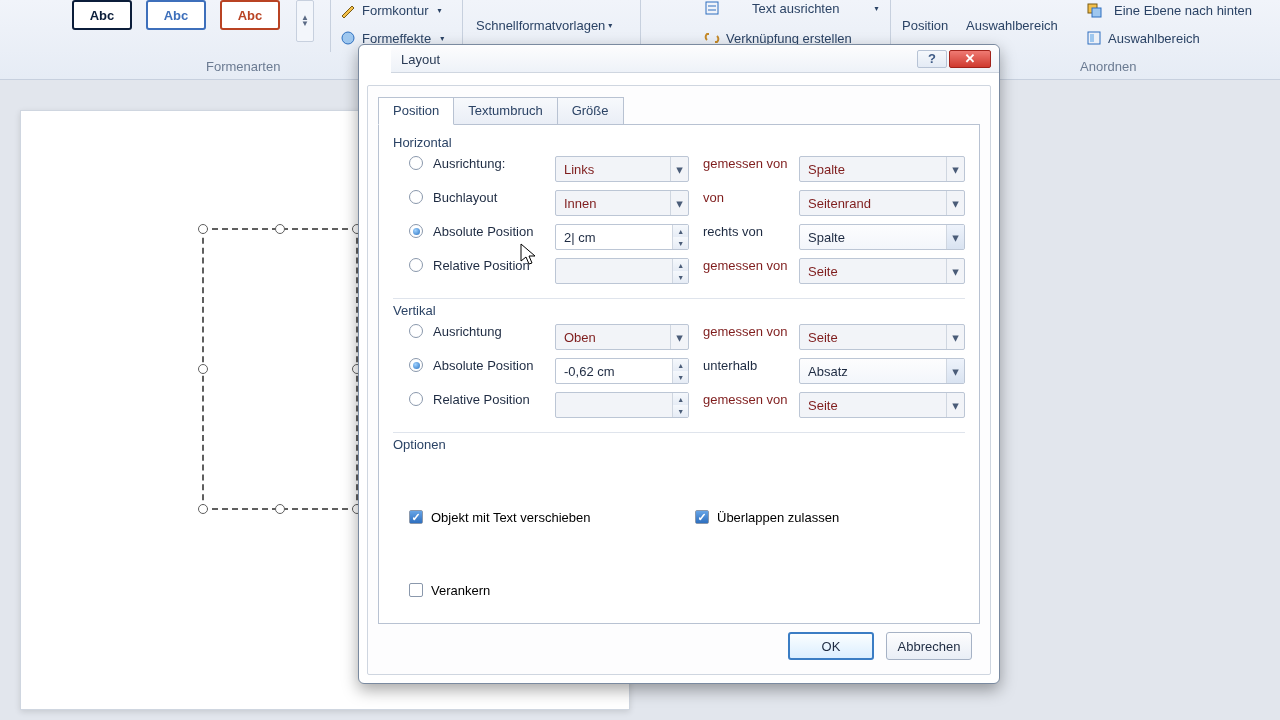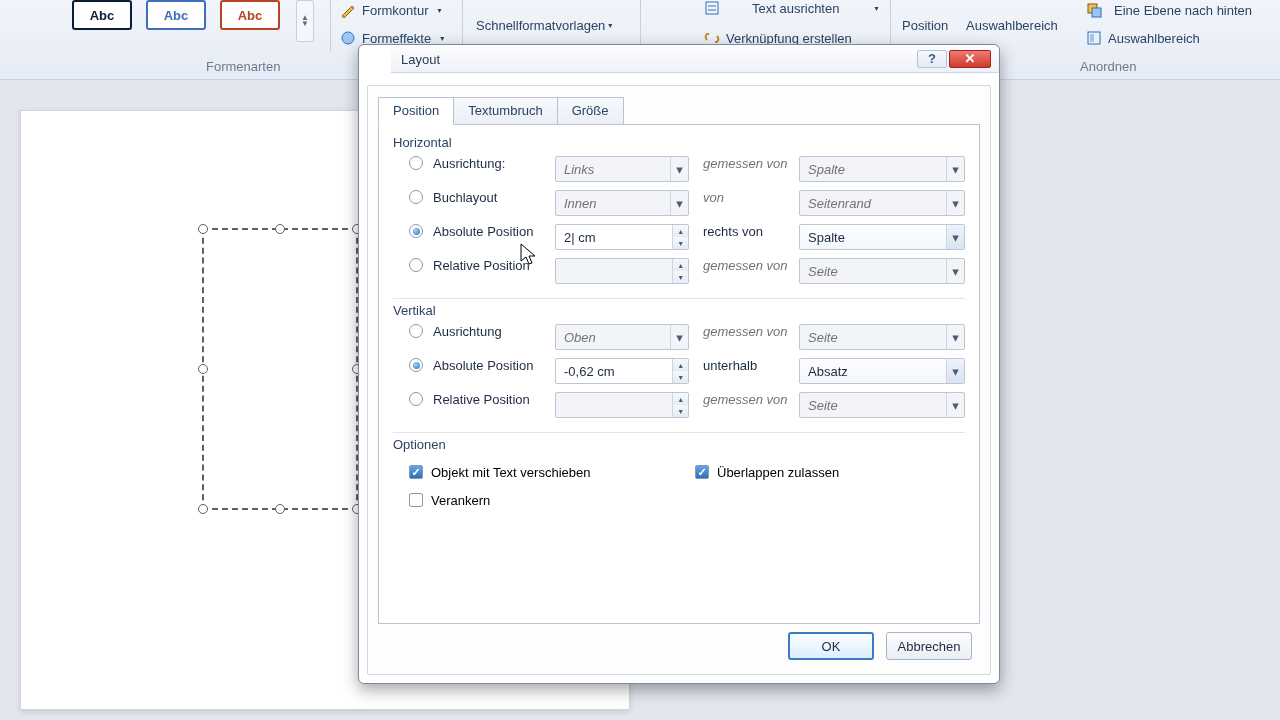--- a/index.html
+++ b/index.html
@@ -58,21 +58,21 @@
   .tab-panel{ margin:0 10px 10px 10px; border:1px solid #b8c2d2; border-top:1px solid #b8c2d2;
               background:#fff; height:500px; position:relative; padding:10px 14px;}
   .sect{ margin-bottom:6px;}
   .sect>.legend{ color:#2b4365; margin-bottom:6px; }
   .row{ display:flex; align-items:flex-start; height:34px;}
   .radio{ width:14px; height:14px; border:1px solid #8a98ac; border-radius:50%; background:#fff;
           display:inline-flex; align-items:center; justify-content:center; margin-right:10px; margin-left:16px;}
   .radio.sel::after{ content:""; display:block; width:7px; height:7px; border-radius:50%;
                      background:radial-gradient(circle at 35% 35%, #9fd2ff, #2b72c0);}
   .lbl{ width:122px; color:#1e2b42;}
-  .lbl.disabled, .mid.disabled, .combo.disabled .combo-text{ color:#737373;font-style:italic;}
+  .lbl.disabled, .mid.disabled, .combo.disabled .combo-text{ color:#7f1d1d;}
   .combo{ width:134px; height:26px; border:1px solid #bcc6d5; background:linear-gradient(#fdfdfe,#f3f6fb);
           display:flex; align-items:center; border-radius:2px;}
   .combo .combo-text{ flex:1; padding:0 8px; color:#1e2b42;}
   .combo .arrow{ width:18px; height:100%; border-left:1px solid #cfd6e0;
                  display:flex; align-items:center; justify-content:center; color:#4a5c78;}
   .combo.disabled{ background:#f2f4f8; color:#9aa4b4;}
   .combo.enabled .arrow{ background:linear-gradient(#eef3fb,#d9e3f1);}
   .spin{ width:134px; height:26px; border:1px solid #bcc6d5; display:flex; border-radius:2px; background:#fff;}
   .spin input{ border:none; outline:none; width:100%; padding:0 8px; background:transparent; color:#1e2b42;}
   .spin .sp-btns{ width:18px; display:flex; flex-direction:column; border-left:1px solid #cfd6e0;}
@@ -83,21 +83,21 @@
   .mid{ width:110px; padding-left:14px; color:#1e2b42;}
   .combo2{ width:166px;}
   .hr{ border:none; border-top:1px solid #dfe4ec; margin:2px 0 4px 0;}
 
   .check{ width:14px; height:14px; border:1px solid #8a98ac; background:#fff; display:inline-flex;
           align-items:center; justify-content:center; margin-right:8px; margin-left:16px; border-radius:2px;}
   .check.on::after{ content:"✓"; font-size:11px; font-weight:bold;
                     color:#fff; background:linear-gradient(#66a4e6,#2e6fbf);
                     width:100%; height:100%; display:flex; align-items:center; justify-content:center;}
   .opts{ display:flex; flex-wrap:wrap;}
-  .opts .opt{ width:50%; height:28px; display:flex; align-items:center;}
+  .opts .opt{ width:50%; height:28px; display:flex; align-items:center;margin-top:45px;}
 
   .dlg-buttons{ position:absolute; right:18px; bottom:14px; display:flex; gap:12px;}
   .btn{ min-width:86px; height:28px; border:1px solid #a6b2c5; background:linear-gradient(#fdfdfe,#e9eef6);
         border-radius:3px; display:flex; align-items:center; justify-content:center; color:#1e2b42;}
   .btn.default{ border:2px solid #3b7dc4; background:linear-gradient(#fbfeff,#dbeeff);}
 
   .cursor{ position:absolute; left:520px; top:243px; pointer-events:none;}
 </style>
 </head>
 <body>

